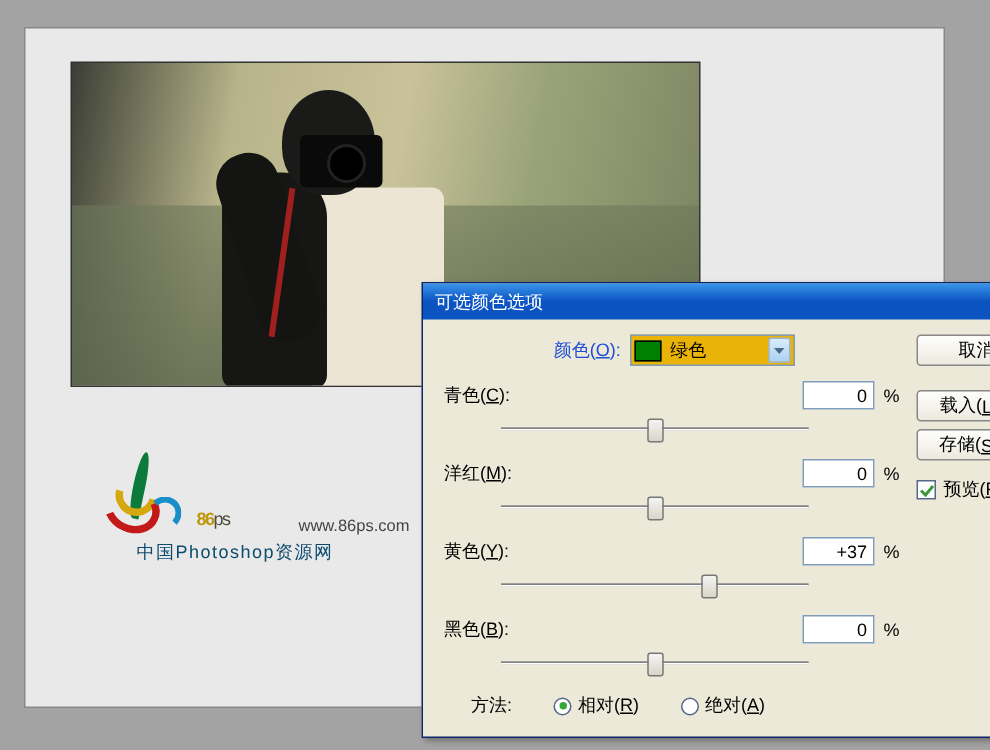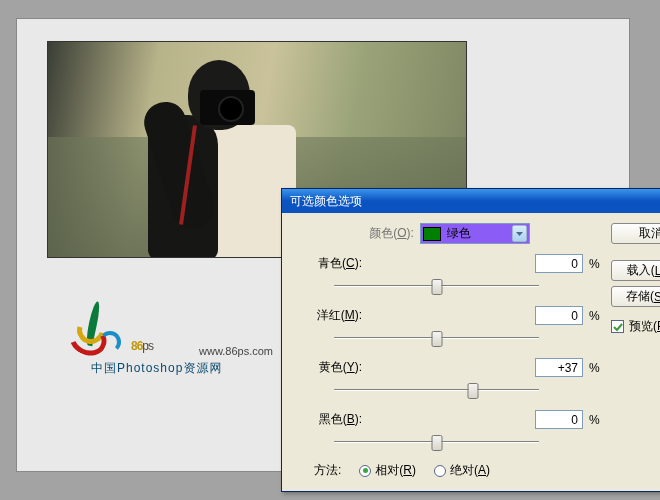--- a/index.html
+++ b/index.html
@@ -26,35 +26,35 @@
 .logourl{position:absolute;left:140px;top:44px;font-size:11px;color:#444}
 .logosub{position:absolute;left:32px;top:59px;font-size:12px;color:#0c4a6e;letter-spacing:1px}
 .dialog{position:absolute;left:264px;top:169px;width:421px;background:#ece9d8;border:1px solid #0a246a;box-shadow:2px 2px 4px rgba(0,0,0,.3)}
 .titlebar{height:24px;background:linear-gradient(180deg,#3a95ea 0%,#0a53c1 50%,#0a53c1 100%);display:flex;align-items:center;padding:0 3px 0 8px;color:#fff;font-size:12px}
 .titlebar span{flex:1}
 .closebtn{width:19px;height:19px;background:linear-gradient(180deg,#f5a389,#e2471f);border:1px solid #fff;border-radius:3px;display:flex;align-items:center;justify-content:center;cursor:pointer}
 .closebtn svg{width:10px;height:10px}
 .body{padding:10px 10px 12px 14px;display:flex;gap:8px}
 .left{flex:1}
 .colorrow{display:flex;align-items:center;justify-content:center;gap:6px;margin-bottom:10px}
-.colorrow label{color:#737373}
-.colorsel{display:flex;align-items:center;border:1px solid #7f9db9;background:#8b5cf6;height:21px;width:110px;padding:0 2px}
+.colorrow label{color:#1d4ed8}
+.colorsel{display:flex;align-items:center;border:1px solid #7f9db9;background:#eab308;height:21px;width:110px;padding:0 2px}
 .swatch{width:18px;height:14px;background:#008000;border:1px solid #000;margin-right:6px}
 .coltxt{flex:1}
 .ddarr{width:15px;height:17px;background:linear-gradient(180deg,#d9ecfb,#acd1f3);border:1px solid #a0b6cf;border-radius:2px;display:flex;align-items:center;justify-content:center}
 .sliderrow{margin:5px 0 12px 0}
 .srtop{display:flex;align-items:center;gap:6px}
-.srtop label{width:66px;text-align:right;color:#000}
+.srtop label{width:66px;text-align:left;color:#000}
 .srtop .gap{flex:1}
 .numinp{width:48px;height:19px;border:1px solid #7f9db9;background:#fff;padding:0 4px;text-align:right;font-size:12px}
 .pct{width:14px}
 .track{position:relative;margin:5px 0 0 38px;height:16px;width:205px}
 .rail{position:absolute;left:0;right:0;top:7px;height:2px;background:#9a9a9a;border-top:1px solid #808080;border-bottom:1px solid #fff}
 .thumb{position:absolute;top:1px;width:11px;height:16px;background:linear-gradient(180deg,#f4f4f2,#d8d5c8);border:1px solid #777;border-radius:2px;transform:translateX(-50%)}
-.methodrow{display:flex;align-items:center;gap:18px;margin-top:6px;padding-left:18px}
+.methodrow{display:flex;align-items:center;gap:28px;margin-top:6px;padding-left:18px}
 .radio{display:flex;align-items:center;gap:4px}
 .rdot{width:12px;height:12px;border:1px solid #568;border-radius:50%;background:#fff;display:flex;align-items:center;justify-content:center}
 .rdot.on::after{content:"";width:5px;height:5px;background:#38a838;border-radius:50%}
 .right{width:80px;display:flex;flex-direction:column;gap:5px;padding-top:0}
 .btn{height:21px;background:linear-gradient(180deg,#fefefe,#eceade);border:1px solid #888;border-radius:3px;display:flex;align-items:center;justify-content:center;cursor:pointer;font-size:12px}
 .btn.def{border:2px solid #4a7ec9}
 .chk{display:flex;align-items:center;gap:5px;margin-top:6px}
 .chkbox{width:13px;height:13px;background:#fff;border:1px solid #568;display:flex;align-items:center;justify-content:center}
 .chkbox svg{width:10px;height:10px}
 u{text-decoration:underline}

